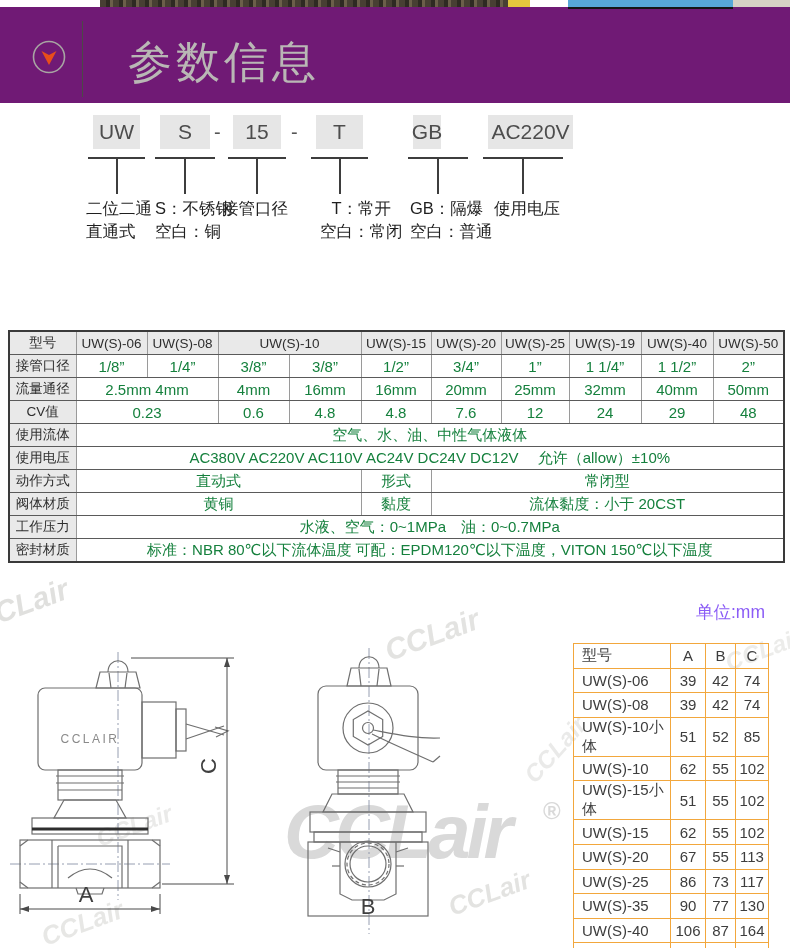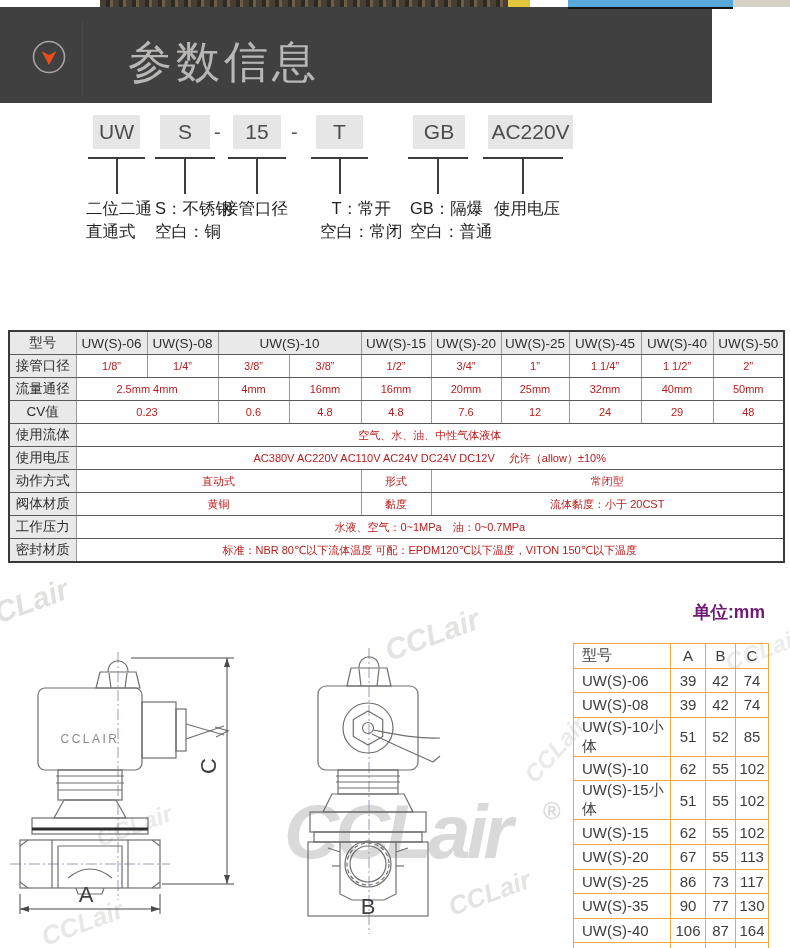--- a/index.html
+++ b/index.html
@@ -10,21 +10,21 @@
     -webkit-font-smoothing:antialiased;
   }
   .abs{position:absolute;}
 
   
   #top-strip{left:0;top:0;width:790px;height:7px;background:#fff;z-index:5;}
   .strip-seg{position:absolute;top:0;height:7px;}
   .strip-photo{background:repeating-linear-gradient(90deg,#473f33 0 6px,#2e2a22 6px 10px,#6b5f4a 10px 13px);}
 
   
-  #header{left:0;top:7px;width:712px;height:96px;background:#404040;z-index:4;}
+  #header{left:0;top:7px;width:790px;height:96px;background:#701a75;z-index:4;}
   #hdr-icon{left:32px;top:33px;width:34px;height:34px;}
   #hdr-divider{left:82px;top:14px;width:1px;height:76px;background:#4c4847;}
   #hdr-title{left:128px;top:26px;font-size:44px;letter-spacing:4px;color:#b9b7b5;font-weight:400;}
   #hdr-sub{left:342px;top:51px;font-size:15px;letter-spacing:3px;color:#989593;font-weight:700;}
 
   
   .mbox{position:absolute;top:115px;height:34px;background:#e6e6e6;color:#4d4d4d;
         font-size:21px;display:flex;align-items:center;justify-content:center;z-index:3;}
   .mdash{position:absolute;top:115px;height:34px;color:#555;font-size:20px;
          display:flex;align-items:center;z-index:3;}
@@ -32,27 +32,27 @@
   .vline{position:absolute;top:158px;width:2px;height:36px;background:#3d3d3d;z-index:3;}
   .mlabel{position:absolute;top:197px;font-size:16.5px;line-height:23px;color:#1f1f1f;
           white-space:nowrap;z-index:3;}
 
   
   #param-table{position:absolute;left:8px;top:330px;width:775px;z-index:3;
                border-collapse:collapse;table-layout:fixed;background:#fff;
                border:2px solid #3a3a3a;}
   #param-table td{border-left:1px solid #9a9a9a;border-right:1px solid #9a9a9a;
                   border-top:1.6px solid #5a5a5a;border-bottom:1.6px solid #5a5a5a;
-                  height:22px;text-align:center;font-size:11px;color:#b91c1c;
+                  height:22px;text-align:center;font-size:15px;color:#15803d;
                   padding:0 2px;overflow:hidden;white-space:nowrap;}
   #param-table td.ph{background:#e9e9e9;font-size:13.5px;color:#2e2e2e;}
 
   
   #unit-label{left:640px;top:600px;width:125px;text-align:right;font-size:17.5px;
-              font-weight:700;color:#701a75;z-index:3;}
+              font-weight:400;color:#8b5cf6;z-index:3;}
 
   
   #dim-table{position:absolute;left:573px;top:643px;z-index:3;border-collapse:collapse;
              table-layout:fixed;}
   #dim-table th,#dim-table td{border:1px solid #f2a73d;height:23.6px;font-size:15px;
              color:#3d3d3d;font-weight:400;padding:0;}
   #dim-table th.mcol,#dim-table td.mcol{text-align:left;padding-left:8px;}
   #dim-table th.ncol,#dim-table td.ncol{text-align:center;}
 
   
@@ -118,21 +118,21 @@
     <div class="mlabel" style="left: 222px;">
       <div>接管口径</div>
     </div>
     <div class="mbox" style="left: 316px; width: 47px;">T</div>
     <div class="hline" style="left: 311px; width: 57px;"></div>
     <div class="vline" style="left: 338.5px;"></div>
     <div class="mlabel" style="left: 320px; text-align: center;">
       <div>T：常开</div>
       <div>空白：常闭</div>
     </div>
-    <div class="mbox" style="left: 413px; width: 52px;">GB</div>
+    <div class="mbox" style="left: 413px; width: 28px;">GB</div>
     <div class="hline" style="left: 408px; width: 60px;"></div>
     <div class="vline" style="left: 437px;"></div>
     <div class="mlabel" style="left: 410px;">
       <div>GB：隔爆</div>
       <div>空白：普通</div>
     </div>
     <div class="mbox" style="left: 488px; width: 85px;">AC220V</div>
     <div class="hline" style="left: 483px; width: 80px;"></div>
     <div class="vline" style="left: 522px;"></div>
     <div class="mlabel" style="left: 494px;">
@@ -158,21 +158,21 @@
     </colgroup>
   <tbody id="param-body">
       <tr>
         <td class="ph">型号</td>
         <td class="ph">UW(S)-06</td>
         <td class="ph">UW(S)-08</td>
         <td colspan="2" class="ph">UW(S)-10</td>
         <td class="ph">UW(S)-15</td>
         <td class="ph">UW(S)-20</td>
         <td class="ph">UW(S)-25</td>
-        <td class="ph">UW(S)-45</td>
+        <td class="ph">UW(S)-19</td>
         <td class="ph">UW(S)-40</td>
         <td class="ph">UW(S)-50</td>
       </tr>
       <tr>
         <td class="ph">接管口径</td>
         <td class="pd">1/8”</td>
         <td class="pd">1/4”</td>
         <td class="pd">3/8”</td>
         <td class="pd">3/8”</td>
         <td class="pd">1/2”</td>

